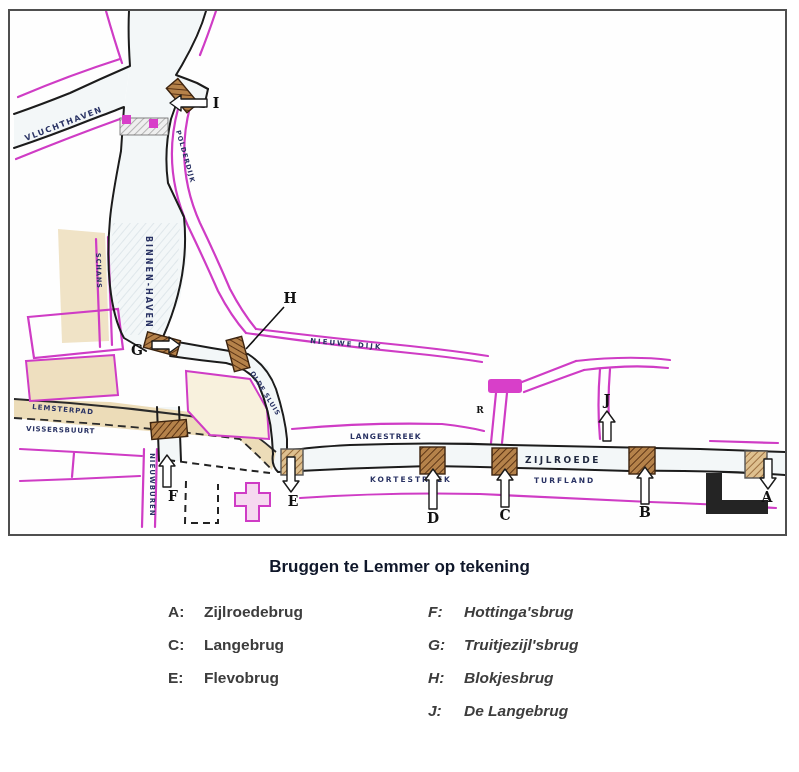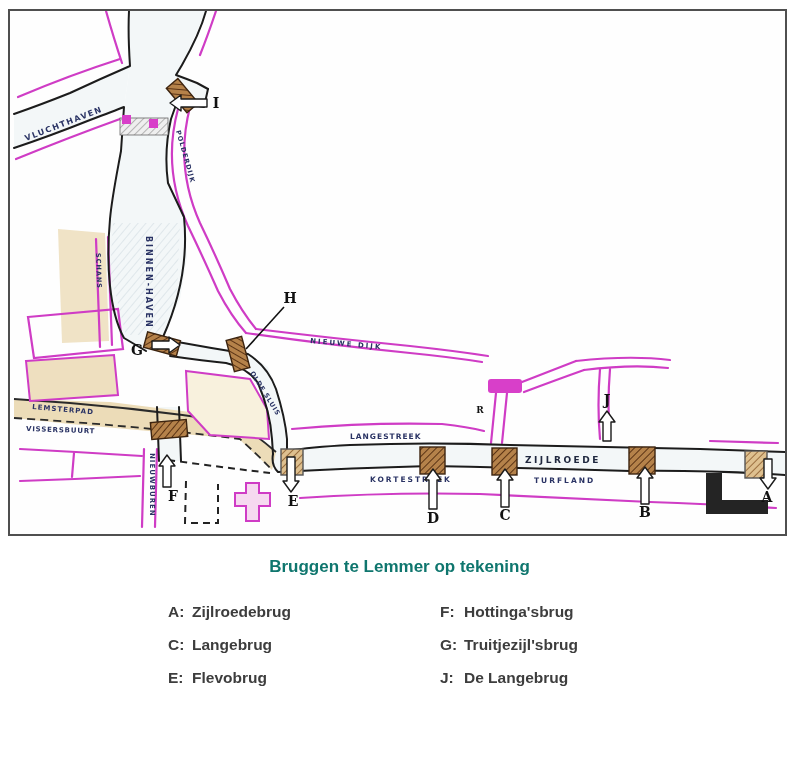--- a/index.html
+++ b/index.html
@@ -1,25 +1,25 @@
 <!DOCTYPE html>
 <html><head>
 <meta charset="utf-8">
 <style>
   html,body{margin:0;padding:0;}
   body{width:799px;height:772px;background:#ffffff;font-family:"Liberation Sans",sans-serif;position:relative;overflow:hidden;}
   .map-frame{position:absolute;left:8px;top:9px;width:779px;height:527px;border:2px solid #4f4f4f;box-sizing:border-box;background:#fefefe;}
-  .caption{position:absolute;top:557px;left:0;width:799px;text-align:center;font-size:17px;font-weight:bold;color:#0f766e;}
+  .caption{position:absolute;top:557px;left:0;width:799px;text-align:center;font-size:17px;font-weight:bold;color:#0f172a;}
   .legend{position:absolute;top:601px;left:0;width:799px;color:#3d3d3d;font-weight:bold;font-size:15.5px;}
   .legend-col{position:absolute;top:0;}
   .legend-col.left{left:168px;}
-  .legend-col.right{left:440px;}
+  .legend-col.right{left:428px;font-style:italic;}
   .legend-row{margin-bottom:12px;line-height:21px;}
   .ll{display:inline-block;min-width:20px;}
-  .ln{margin-left:4px;}
+  .ln{margin-left:16px;}
   .lbl{font-family:"DejaVu Sans",sans-serif;font-weight:bold;fill:#2a3364;}
   .ltr{font-family:"DejaVu Serif",serif;font-weight:bold;font-size:14px;fill:#111;text-anchor:middle;}
   .street{stroke:#cf3cc5;stroke-width:2.2;fill:none;stroke-linecap:round;}
   .bank{stroke:#1c1c1c;stroke-width:2;fill:none;stroke-linejoin:round;stroke-linecap:round;}
   .water{fill:#f3f7f8;stroke:none;}
   .arrow{fill:#ffffff;stroke:#1a1a1a;stroke-width:1.4;stroke-linejoin:round;}
 </style>
 </head>
 <body>
 
@@ -182,15 +182,16 @@
 
 <div class="legend">
   <div class="legend-col left">
     <div class="legend-row"><span class="ll">A:</span><span class="ln">Zijlroedebrug</span></div>
     <div class="legend-row"><span class="ll">C:</span><span class="ln">Langebrug</span></div>
     <div class="legend-row"><span class="ll">E:</span><span class="ln">Flevobrug</span></div>
   </div>
   <div class="legend-col right">
     <div class="legend-row"><span class="ll">F:</span><span class="ln">Hottinga'sbrug</span></div>
     <div class="legend-row"><span class="ll">G:</span><span class="ln">Truitjezijl'sbrug</span></div>
+    <div class="legend-row"><span class="ll">H:</span><span class="ln">Blokjesbrug</span></div>
     <div class="legend-row"><span class="ll">J:</span><span class="ln">De Langebrug</span></div>
   </div>
 </div>
 
 </body></html>

